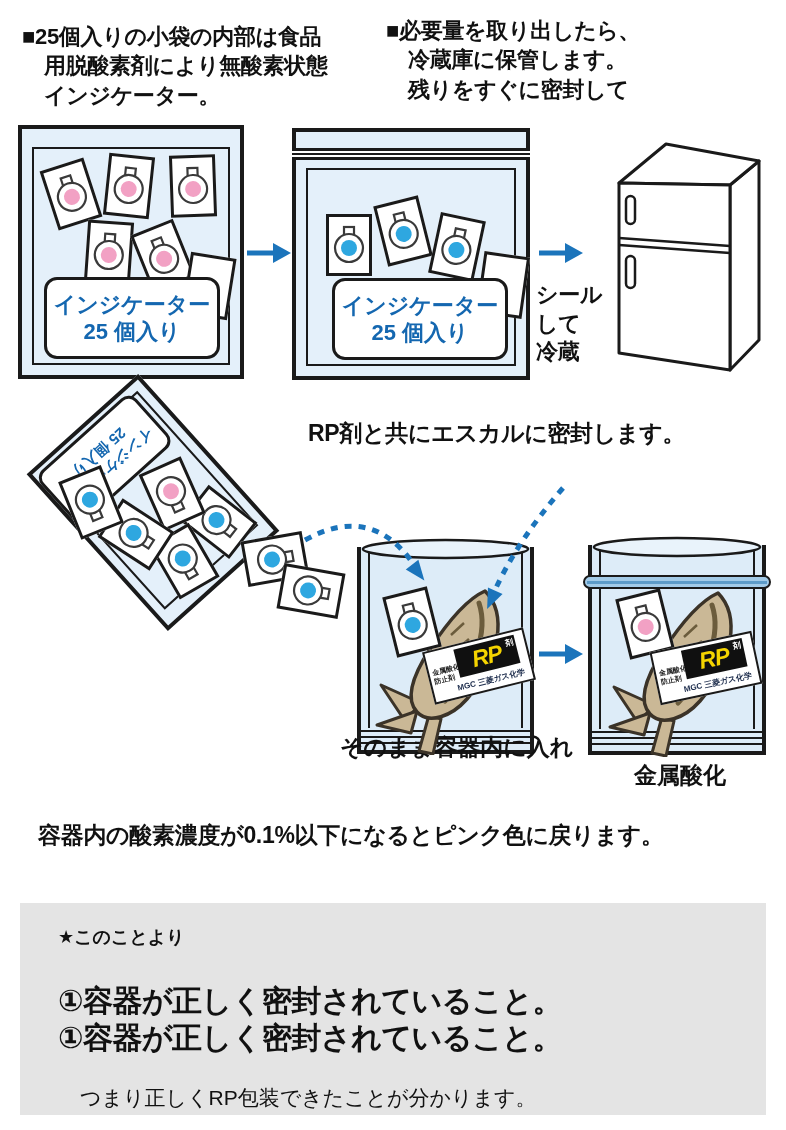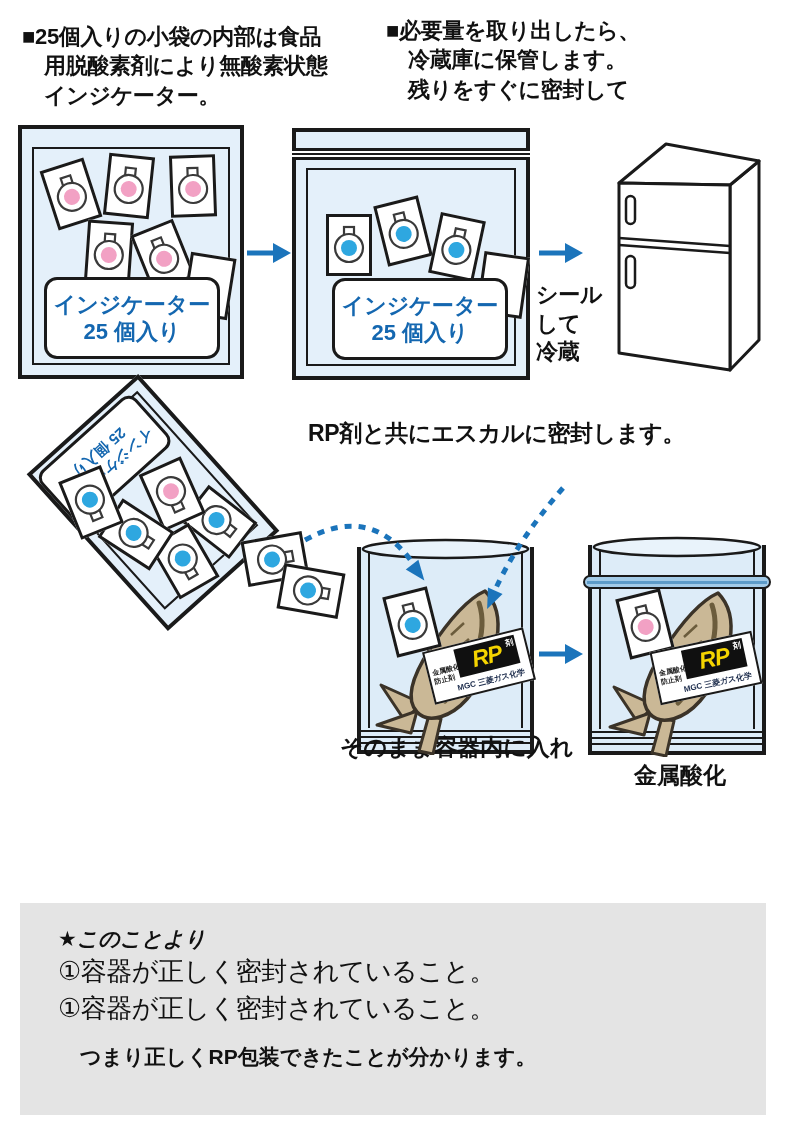--- a/index.html
+++ b/index.html
@@ -45,23 +45,23 @@
   .rp-band{position:absolute;left:29px;top:3px;width:62px;height:29px;background:#101010;
        display:flex;align-items:center;justify-content:center;}
   .rp-name{color:#f5d400;font-size:23px;font-weight:700;font-style:italic;letter-spacing:-1px;}
   .rp-suffix{position:absolute;top:1px;right:2px;color:#ffffff;font-size:8px;font-weight:700;font-style:normal;}
   .rp-maker{position:absolute;left:24px;bottom:3px;font-size:8px;font-weight:700;color:#1a2a4a;white-space:nowrap;}
   
   .caption{position:absolute;font-size:23px;font-weight:700;white-space:nowrap;}
   
   .concl{position:absolute;left:20px;top:903px;width:746px;height:212px;background:#e4e4e4;
         box-sizing:border-box;padding:22px 20px 0 38px;}
-  .concl .intro{font-size:21px;font-weight:700;font-style:italic;}
-  .concl .pts{margin-top:0;font-size:26px;font-weight:400;line-height:37px;letter-spacing:-0.5px;}
-  .concl .sum{margin-top:16px;margin-left:22px;font-size:21px;font-weight:700;}
+  .concl .intro{font-size:18px;font-weight:700;}
+  .concl .pts{margin-top:33px;font-size:30px;font-weight:700;line-height:37px;letter-spacing:-0.5px;}
+  .concl .sum{margin-top:28px;margin-left:22px;font-size:21px;font-weight:400;}
 </style>
 </head>
 <body>
 
 <div class="page">
 
   <div class="tb" style="left:22px;top:22px;">
     <div>■25個入りの小袋の内部は食品</div>
     <div class="cont">用脱酸素剤により無酸素状態</div>
     <div class="cont">インジケーター。</div>
@@ -334,20 +334,21 @@
       <svg viewBox="0 0 178 24" width="100%" height="24" preserveAspectRatio="none">
           <ellipse cx="89" cy="12" rx="85" ry="9" fill="#e9f3fb" stroke="#1a1a1a" stroke-width="2.5"></ellipse>
         </svg>
     </div>
   </div>
 
   <div class="caption" style="left:340px;top:732px;">そのまま容器内に入れ</div>
   <div class="caption" style="left:634px;top:760px;">金属酸化</div>
 
   <div class="tb" style="left:16px;top:820px;font-size:23px;">
+    <div class="cont">容器内の酸素濃度が0.1%以下になるとピンク色に戻ります。</div>
   </div>
 
   <div class="concl">
     <div class="intro">★このことより</div>
     <div class="pts">
       <div>①容器が正しく密封されていること。</div>
       <div>①容器が正しく密封されていること。</div>
     </div>
     <div class="sum">つまり正しくRP包装できたことが分かります。</div>
   </div>

